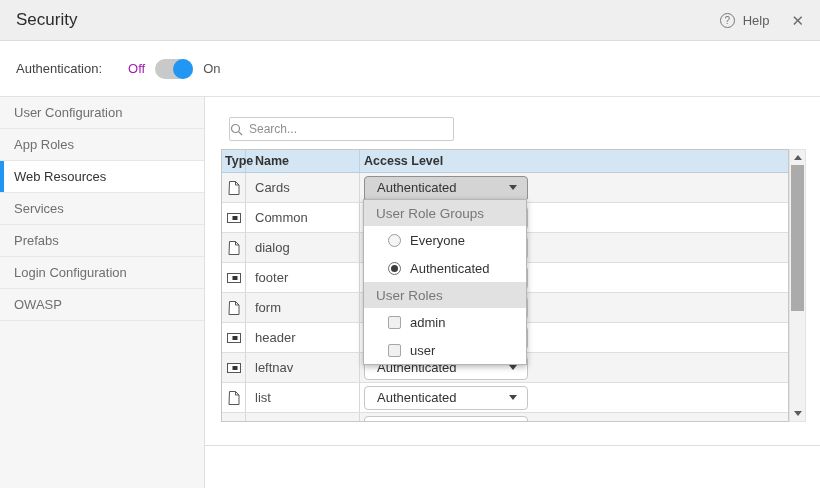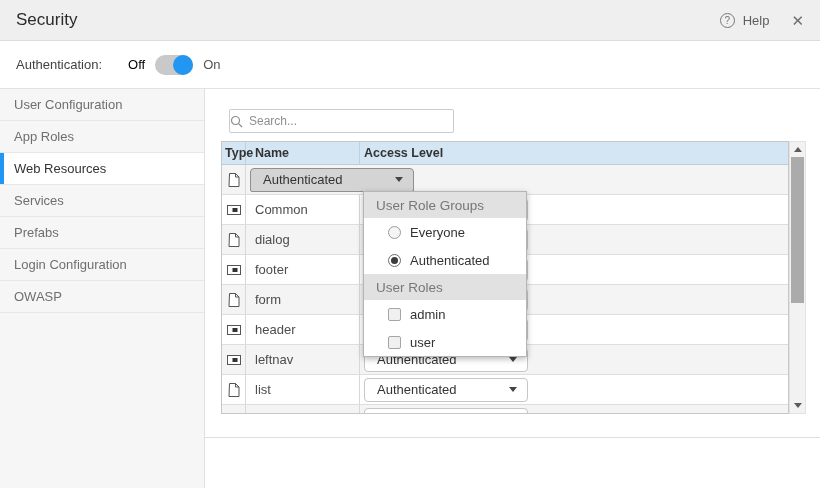--- a/index.html
+++ b/index.html
@@ -11,24 +11,24 @@
   .titlebar { height:41px; background:#efefef; border-bottom:1px solid #dcdcdc;
     display:flex; align-items:center; padding:0 16px; }
   .title { font-size:17px; font-weight:500; color:#2b2b2b; }
   .titlebar-right { margin-left:auto; display:flex; align-items:center; gap:8px; }
   .help-icon { width:15px; height:15px; border:1px solid #787878; border-radius:50%;
     color:#787878; font-size:10px; line-height:13px; text-align:center; display:inline-block; }
   .help-label { font-size:13px; color:#5e5e5e; }
   .close-icon { font-size:15px; color:#6c6c6c; margin-left:14px; cursor:pointer; line-height:1; }
 
   
-  .auth-row { height:48px; background:#fff; border-bottom:1px solid #e2e2e2;
+  .auth-row { height:56px; background:#fff; border-bottom:1px solid #e2e2e2;
     display:flex; align-items:center; padding:0 16px; }
   .auth-label { font-size:13px; color:#424242; }
-  .auth-off { font-size:13px; color:#000000; margin-left:26px; }
+  .auth-off { font-size:13px; color:#a21caf; margin-left:26px; }
   .auth-on  { font-size:13px; color:#555; }
   .toggle { width:38px; height:20px; border-radius:10px; background:#c9c9c9;
     margin:0 10px; position:relative; cursor:pointer; }
   .toggle-thumb { width:20px; height:20px; border-radius:50%; background:#2196f3;
     position:absolute; right:0; top:0; }
 
   
   .body { display:flex; height:403px; }
   .sidebar { width:205px; background:#f6f6f6; border-right:1px solid #e0e0e0; }
   .side-item { height:32px; display:flex; align-items:center; padding-left:14px;
@@ -181,20 +181,21 @@
         <div id="grid-body">
             <div class="grid-row odd">
               <div class="cell type-cell">
                 <span class="type-icon">
                   <svg width="16" height="16" viewBox="0 0 16 16">
                     <path d="M3.5 1.5 h6 l3.5 3.5 v9.5 h-10 z" fill="#fff" stroke="#555" stroke-width="1"></path>
                     <path d="M9.5 1.5 v3.5 h3.5" fill="none" stroke="#555" stroke-width="1"></path>
                   </svg>
                 </span>
               </div>
+              <div class="cell name-cell">Cards</div>
               <div class="cell access-cell">
                 <div class="dd-trigger open">
                   <span class="dd-text">Authenticated</span>
                   <span class="caret"></span>
                 </div>
               </div>
             </div>
             <div class="grid-row">
               <div class="cell type-cell">
                 <span class="type-icon">

